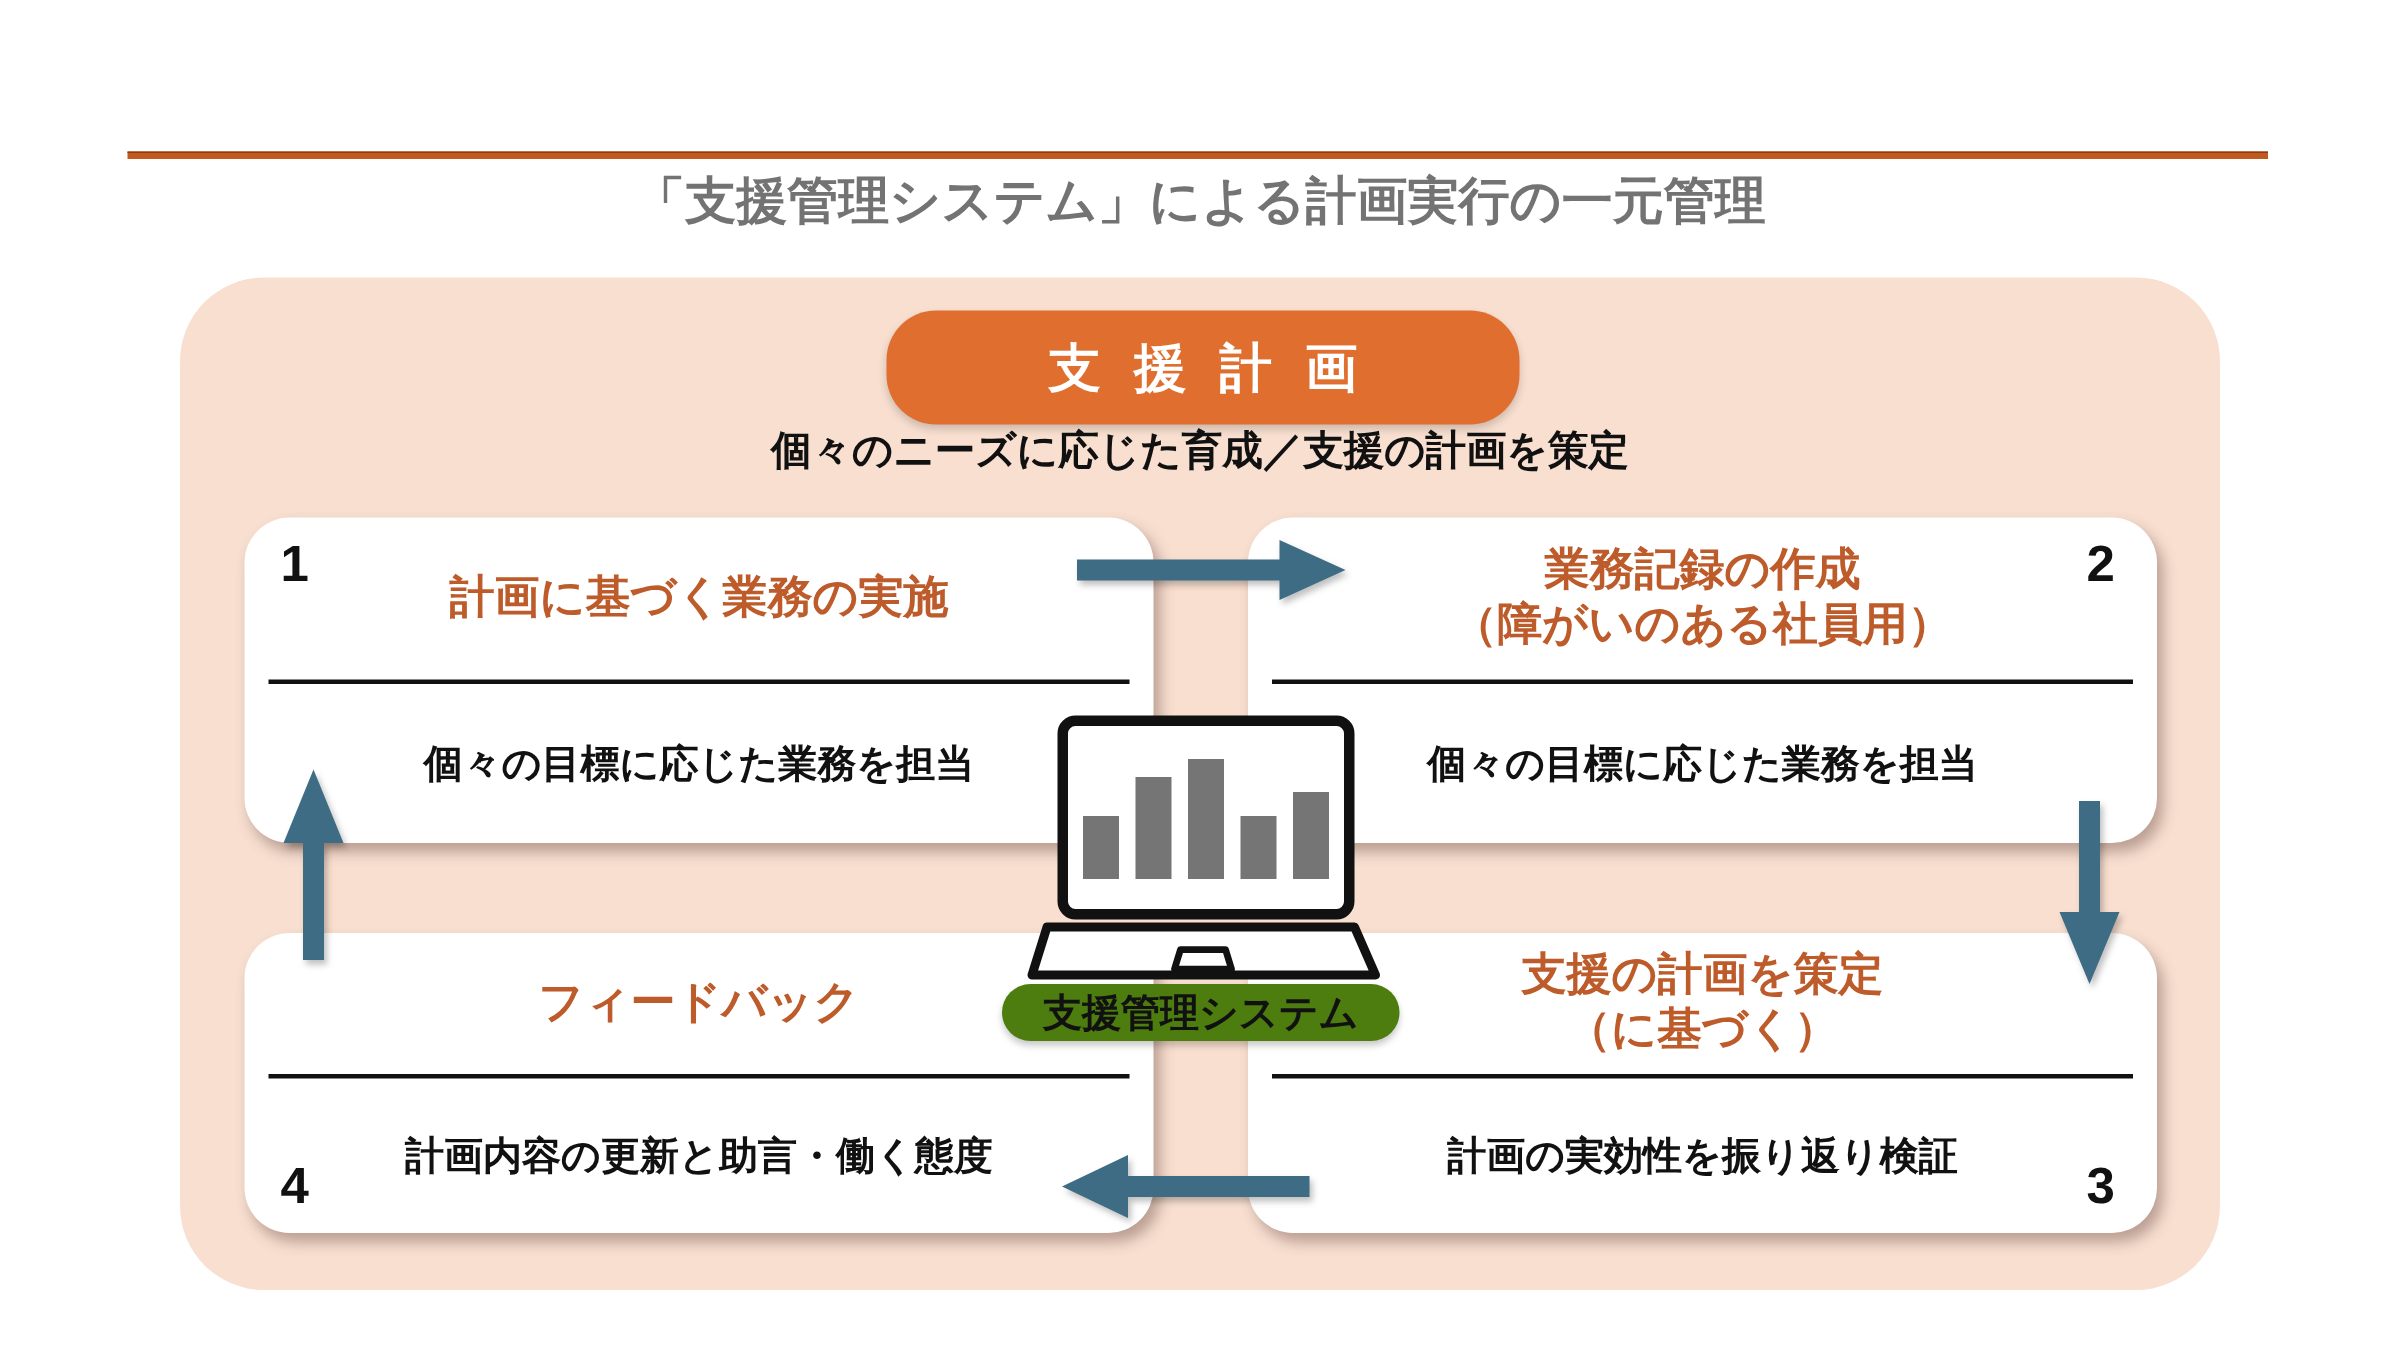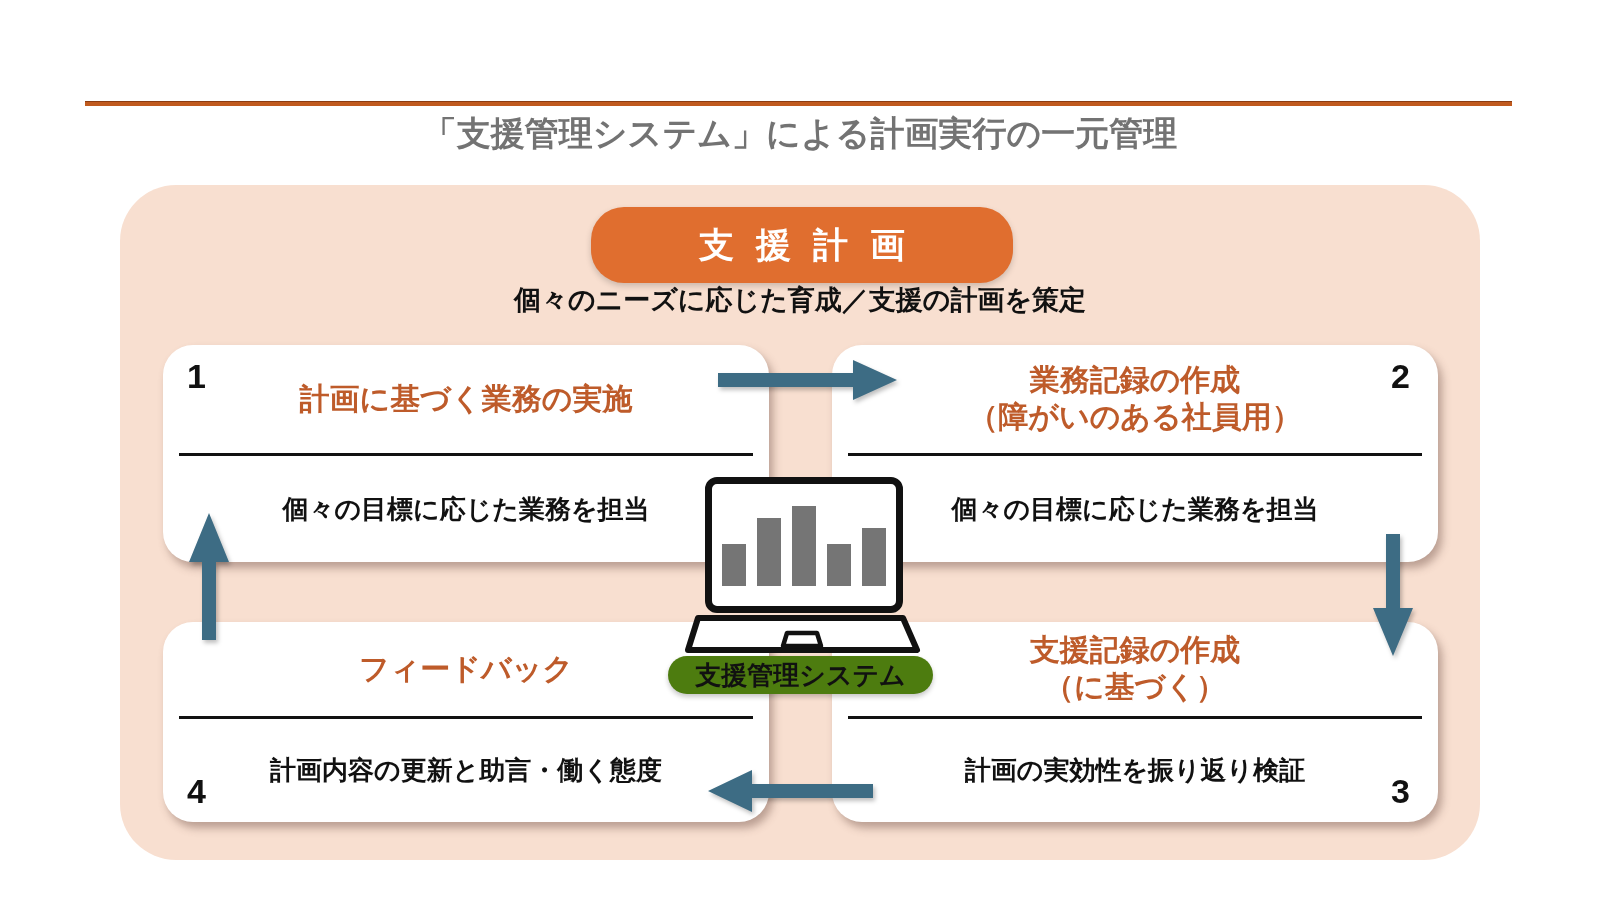--- a/index.html
+++ b/index.html
@@ -128,21 +128,21 @@
       <span>業務記録の作成</span>
       <span>（障がいのある社員用）</span>
     </div>
     <div class="card-divider"></div>
     <div class="card-body-block">個々の目標に応じた業務を担当</div>
   </div>
 
   <div class="card card-3 row2">
     <div class="card-num num-br">3</div>
     <div class="card-title-block">
-      <span>支援記録の作成</span>
+      <span>支援の計画を策定</span>
       <span>（に基づく）</span>
     </div>
     <div class="card-divider"></div>
     <div class="card-body-block">計画の実効性を振り返り検証</div>
   </div>
 
   <div class="card card-4 row2">
     <div class="card-num num-bl">4</div>
     <div class="card-title-block">
       <span>フィードバック</span>

